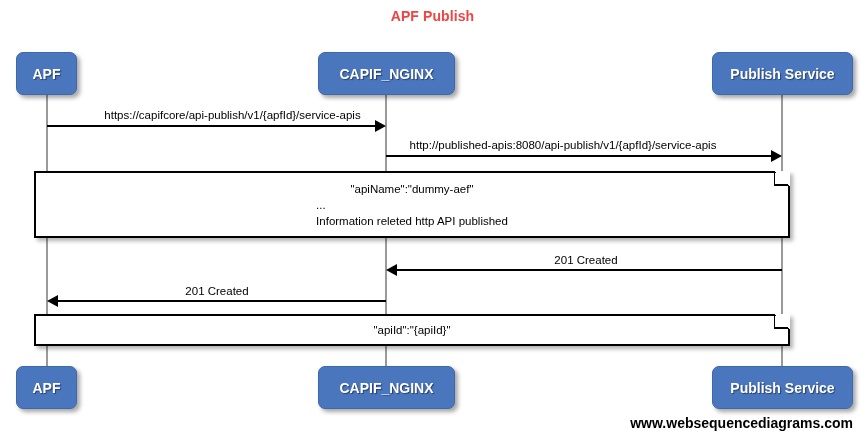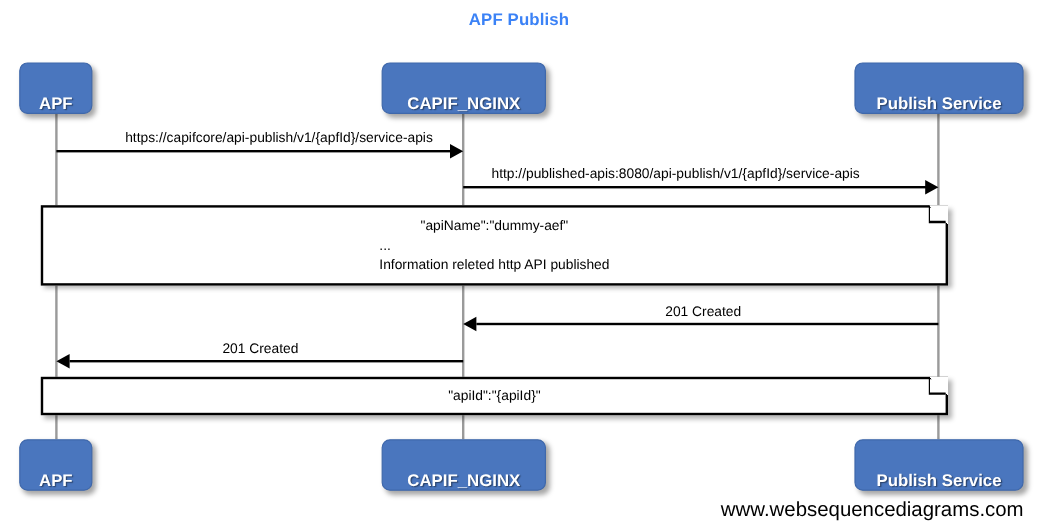--- a/index.html
+++ b/index.html
@@ -20,21 +20,21 @@
 
   
   .diagram-title {
     position: absolute;
     left: 0;
     top: 8px;
     width: 865px;
     text-align: center;
     font-size: 14px;
     font-weight: bold;
-    color: #3b82f6;
+    color: #ef4444;
     letter-spacing: 0.1px;
   }
 
   
   .lifeline {
     position: absolute;
     width: 2px;
     background: #9a9a9a;
     top: 94px;
     height: 272px;
@@ -44,21 +44,21 @@
   .participant {
     position: absolute;
     box-sizing: border-box;
     background: #4a76be;
     border: 1px solid #3f68ab;
     border-radius: 7px;
     color: #ffffff;
     font-size: 14px;
     font-weight: bold;
     display: flex;
-    align-items: flex-end;
+    align-items: center;
     justify-content: center;
     box-shadow: 3px 3px 4px rgba(0,0,0,0.35);
     text-shadow: 1px 1px 1px rgba(0,0,0,0.45);
     white-space: nowrap;
   }
 
   
   .msg-line {
     position: absolute;
     height: 2px;
@@ -125,23 +125,24 @@
   .note-block {
     align-self: center;
     text-align: left;
   }
 
   
   .footer-credit {
     position: absolute;
     right: 12px;
     top: 415px;
-    font-size: 17px;
+    font-size: 14px;
     color: #000000;
     white-space: nowrap;
+    font-weight: bold;
   }
 </style>
 </head>
 <body>
 
 <div id="canvas">
 
   <div class="diagram-title">APF Publish</div>
 
   <div class="lifeline" style="left:46px;"></div>

